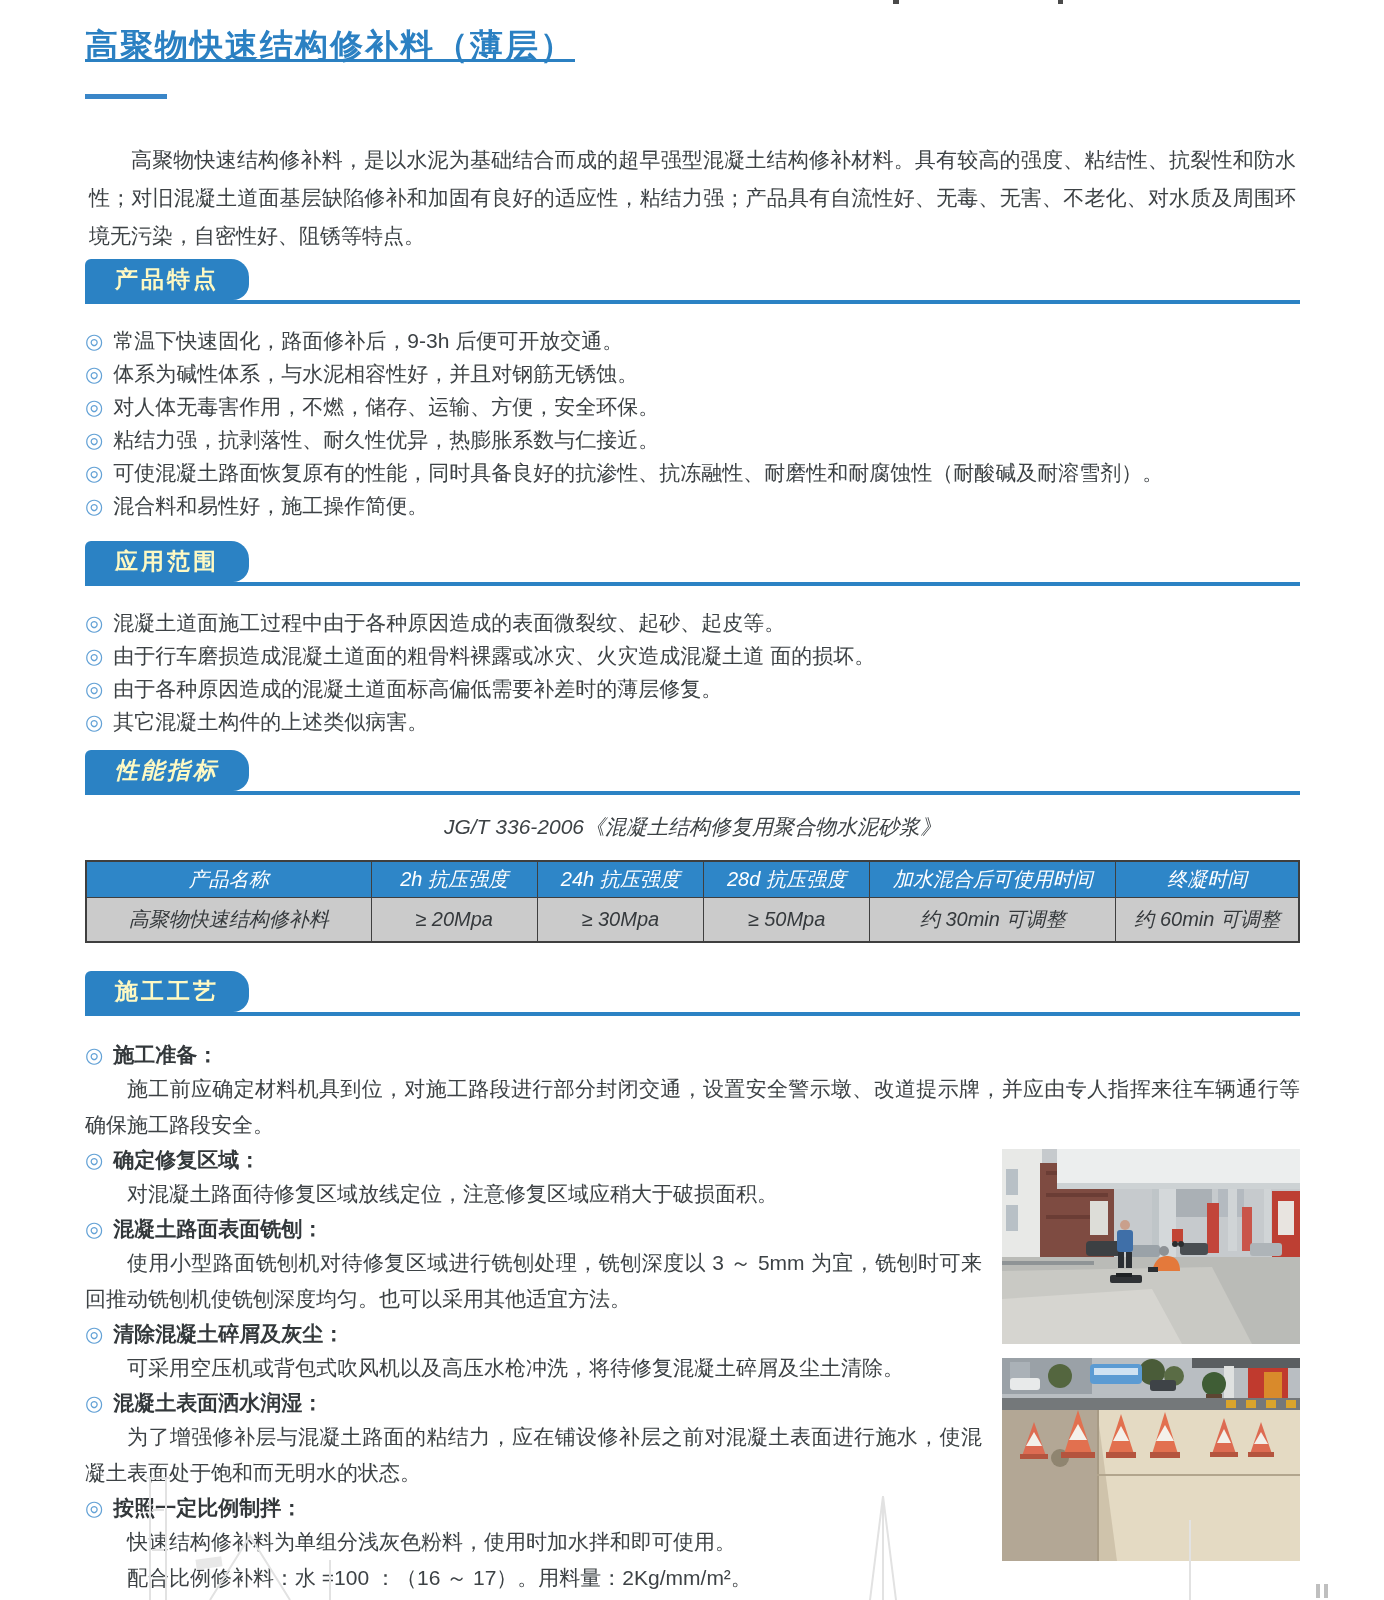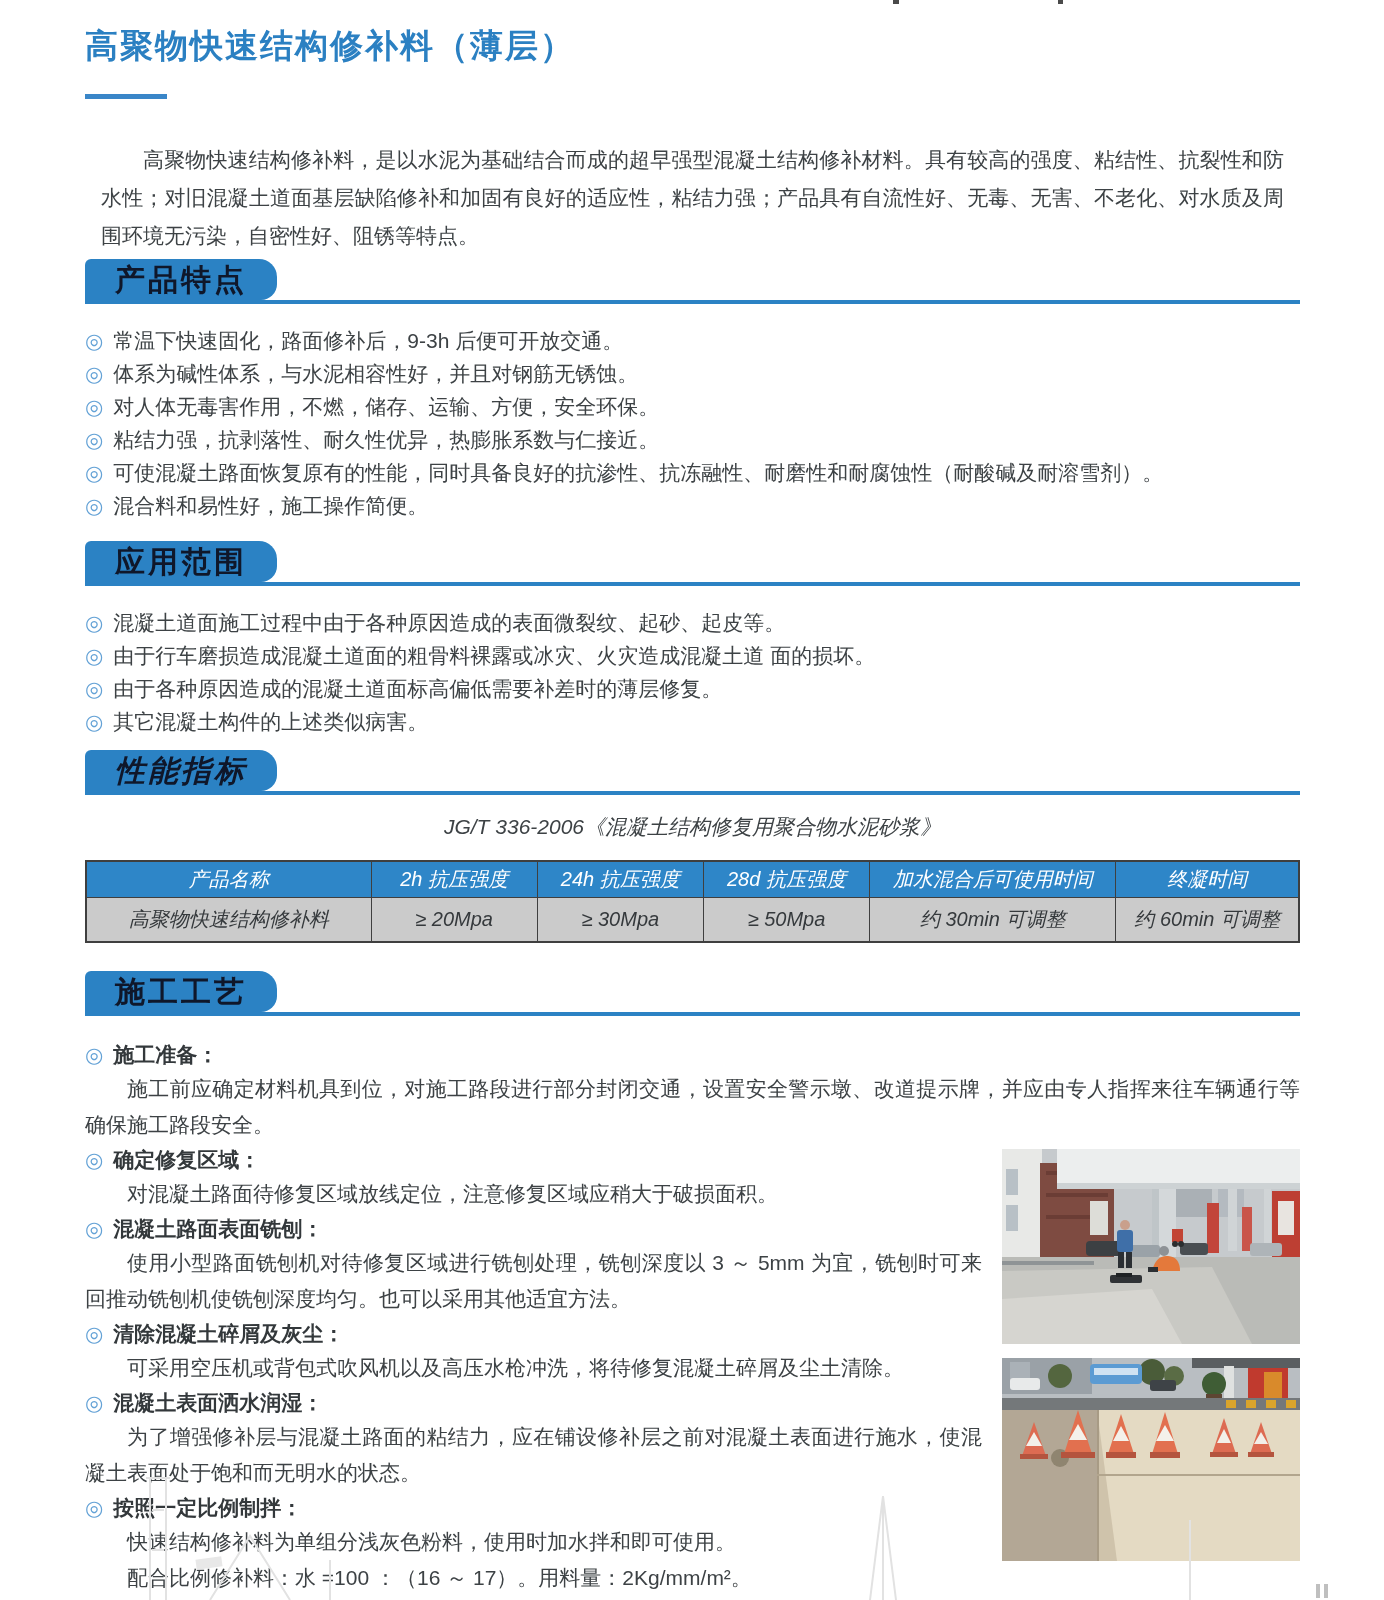--- a/index.html
+++ b/index.html
@@ -12,27 +12,27 @@
     --ink-bold:#33383b;
     --border:#3f3f3f;
   }
   html,body{margin:0;padding:0;background:#fff;}
   .page{
     position:relative;width:1384px;height:1600px;background:#ffffff;overflow:hidden;
     color:var(--ink);font-family:"Liberation Sans","DejaVu Sans",sans-serif;
   }
   .content{padding:0 84px 0 85px;}
 
-  .page-title{margin:24px 0 0;font-size:33px;font-weight:bold;color:var(--title-blue);letter-spacing:2px;}
+  .page-title{margin:24px 0 0;font-size:33px;font-weight:bold;color:var(--title-blue);letter-spacing:2px;text-decoration:underline;}
   .title-dash{width:82px;height:5px;background:#3a86c8;margin-top:25px;}
-  .intro{margin:42px 16px 0;font-size:21px;line-height:38px;text-align:justify;text-indent:2em;}
+  .intro{margin:42px 4px 0;font-size:21px;line-height:38px;text-align:justify;text-indent:2em;}
 
   .sec-header{border-bottom:4px solid var(--blue);line-height:0;font-size:0;}
   .sec-tab{
-    display:inline-block;background:var(--blue);color:#0f172a;font-size:30px;font-weight:bold;
+    display:inline-block;background:var(--blue);color:#fef9c3;font-size:23px;font-weight:bold;
     line-height:41px;padding:0 30px;letter-spacing:3px;vertical-align:bottom;
     border-radius:6px 18px 16px 0;
   }
   .blist{list-style:none;margin:20px 0 0;padding:0;}
   .blist li{font-size:21px;line-height:33px;}
   .mark{color:var(--bullet-blue);margin-right:10px;}
 
   #sec-features{margin-top:4px;}
   #sec-applications{margin-top:19px;}
   #sec-performance{margin-top:12px;font-style:italic;}

